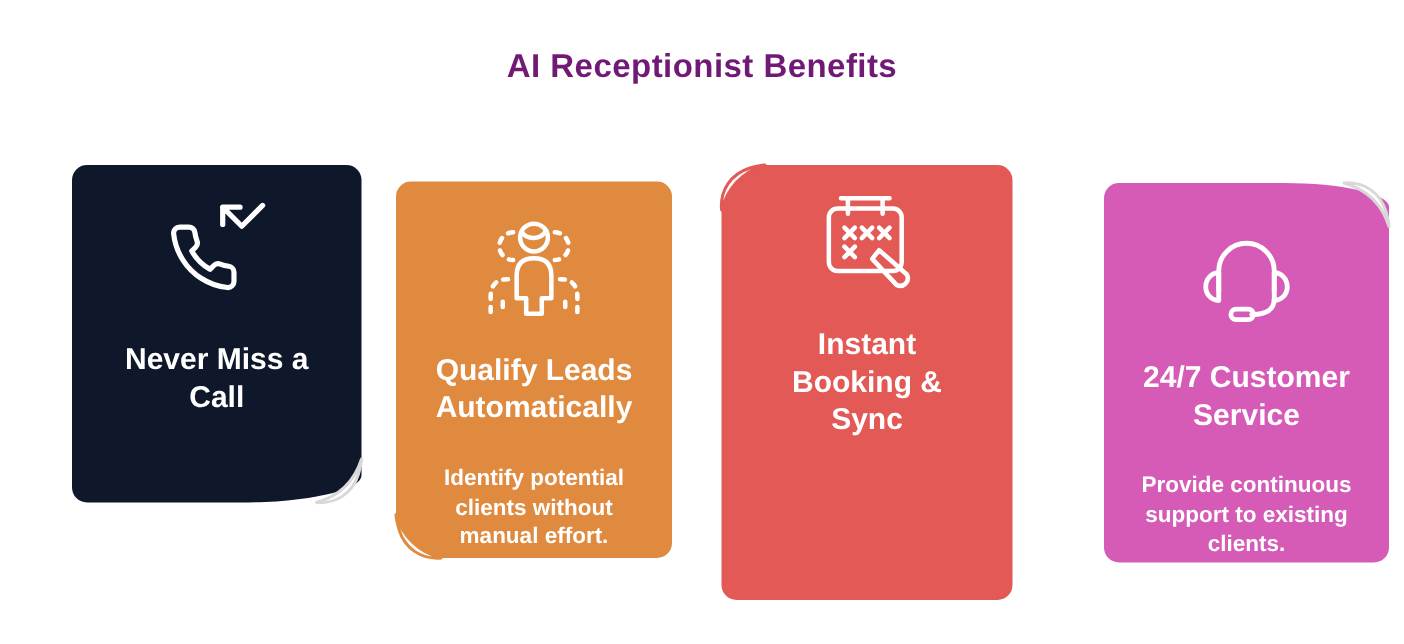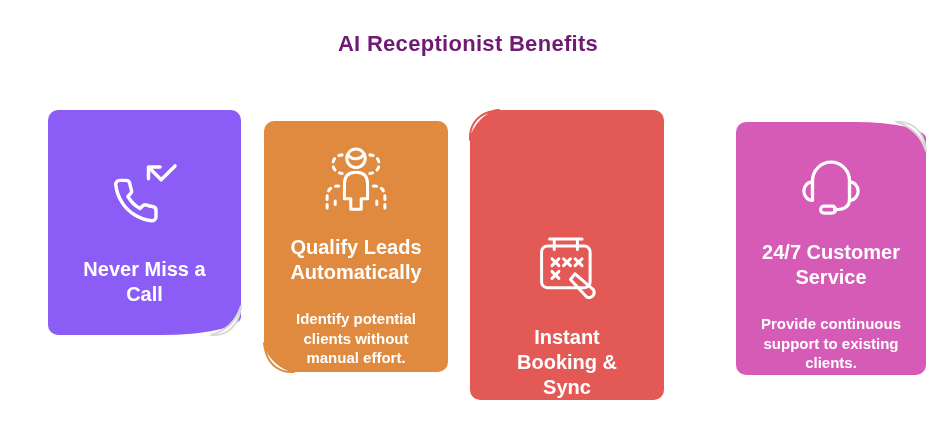--- a/index.html
+++ b/index.html
@@ -21,21 +21,21 @@
     margin:20px 0 0;font-size:20px;line-height:1.25;font-weight:bold;
     white-space:pre-line;
   }
   .card .card-desc{
     margin:24px 0 0;font-size:15px;line-height:1.3;font-weight:bold;
     white-space:pre-line;
   }
   
   .card-1{left:48px;top:110px;width:193px;height:225px;border-bottom-right-radius:80px 18px;}
   .card-2{left:264px;top:121px;width:184px;height:251px;border-bottom-left-radius:4px;}
-  .card-3{left:470px;top:110px;width:194px;height:290px;border-top-left-radius:4px;justify-content:flex-end;}
+  .card-3{left:481px;top:110px;width:194px;height:290px;border-top-left-radius:4px;}
   .card-4{left:696px;top:122px;width:190px;height:253px;border-top-right-radius:70px 16px;}
   .card-1 .card-title{margin-top:24px;}
   .card-3 .icon{margin-top:14px;}
   .card-4 .icon{margin-top:24px;}
   
   .fold{position:absolute;width:46px;height:46px;pointer-events:none;}
   .fold.bl{left:-2px;bottom:-2px;}
   .fold.tl{left:-2px;top:-2px;transform:rotate(90deg);}
   .fold.br{right:-2px;bottom:-2px;transform:scaleX(-1);}
   .fold.tr{right:-2px;top:-2px;transform:rotate(180deg);}
@@ -45,21 +45,21 @@
   .fold.subtle .cover{display:none;}
   .icon g{fill:none;stroke:#fff;stroke-linecap:round;stroke-linejoin:round;}
 </style>
 </head>
 <body>
 
 <div class="stage">
 
   <div class="page-title" style="color: #701a75;">AI Receptionist Benefits</div>
 
-  <div class="card card-1" style="background-color: #8b5cf6; justify-content: center;">
+  <div class="card card-1" style="background-color: #0f172a;">
     <svg class="icon" viewBox="0 0 64 64">
       <g stroke-width="3">
         <path stroke-width="1.7" transform="translate(3,15) scale(1.75)" d="M22 16.92v3a2 2 0 0 1-2.18 2 19.79 19.79 0 0 1-8.63-3.07 19.5 19.5 0 0 1-6-6 19.79 19.79 0 0 1-3.07-8.67A2 2 0 0 1 4.11 2h3a2 2 0 0 1 2 1.72 12.84 12.84 0 0 0 .7 2.81 2 2 0 0 1-.45 2.11L8.09 9.91a16 16 0 0 0 6 6l1.27-1.27a2 2 0 0 1 2.11-.45 12.84 12.84 0 0 0 2.81.7A2 2 0 0 1 22 16.92z"></path>
         <path d="M35,7 h10 M35,7 v10 M35,7 l11,11 l12,-12"></path>
       </g>
     </svg>
     <h2 class="card-title">Never Miss a
 Call</h2>
     <svg class="fold br subtle" viewBox="0 0 46 46">
       <path class="cover" d="M0,12 C7,31 19,41 36,46 L0,46 Z"></path>

